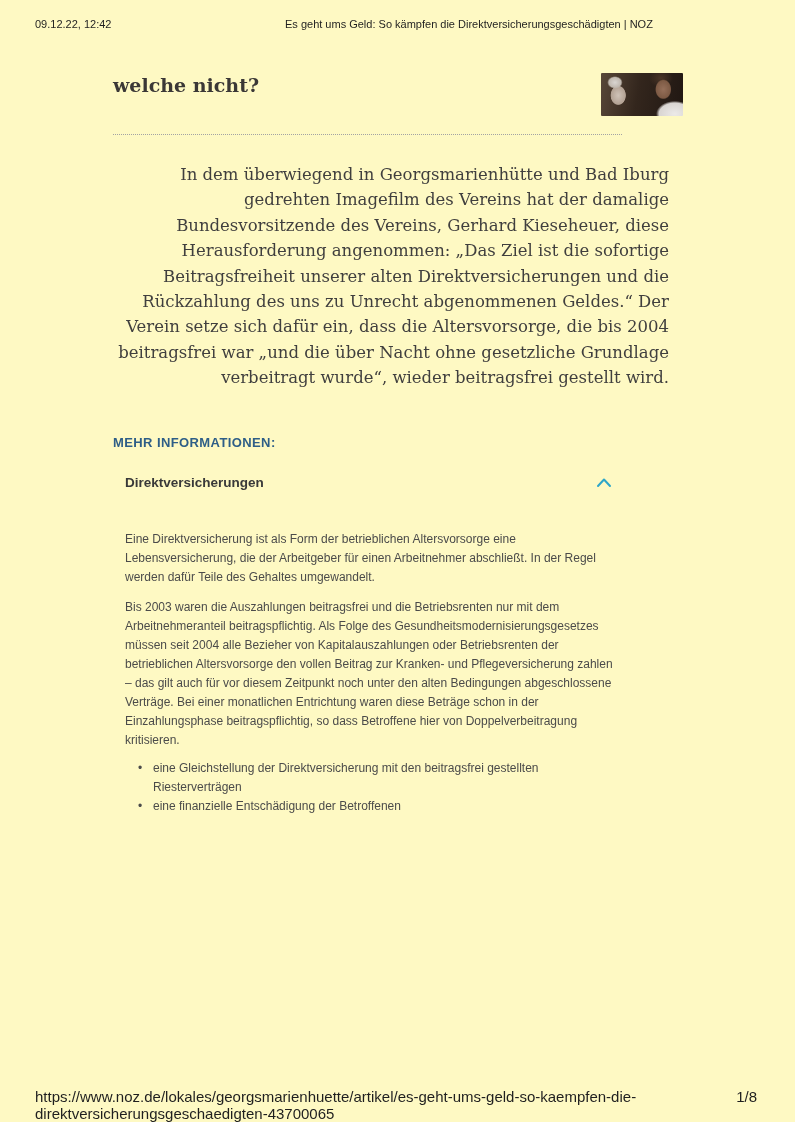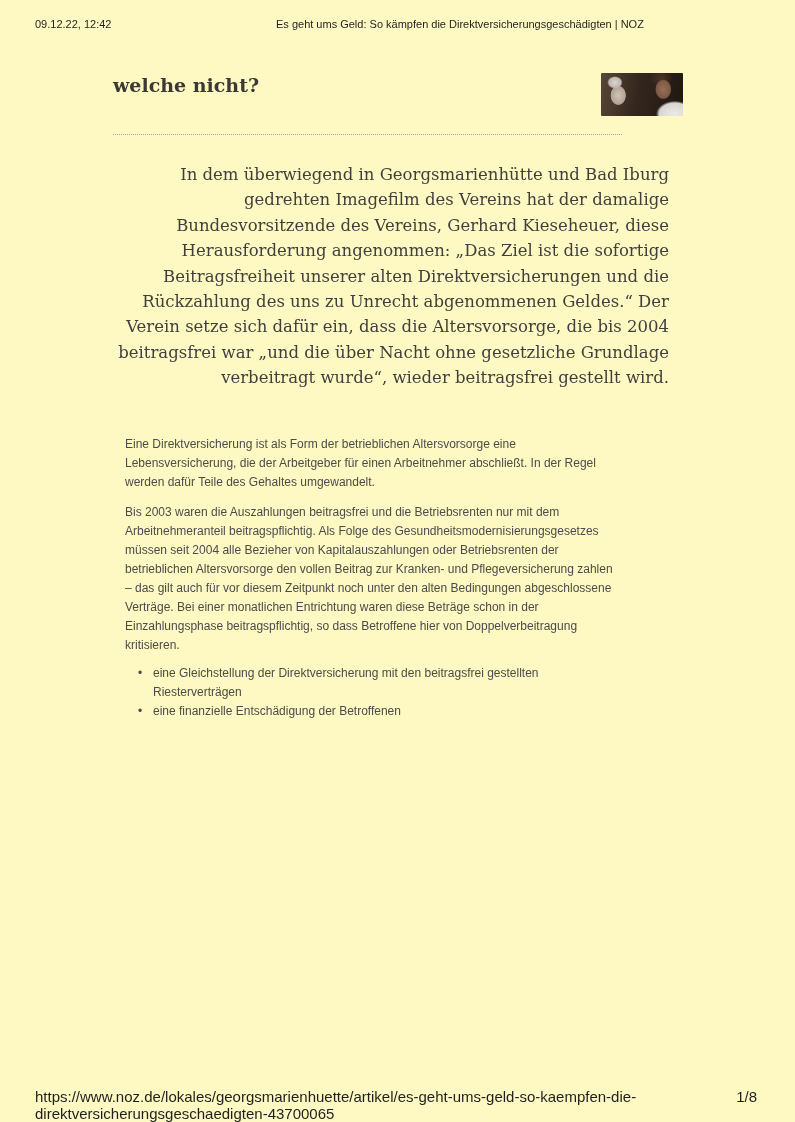--- a/index.html
+++ b/index.html
@@ -15,21 +15,21 @@
 
   
   .print-header {
     position: absolute;
     top: 18px; left: 0; right: 0;
     height: 14px;
     font-size: 11px;
     color: #1f1f1f;
   }
   .ph-date { position: absolute; left: 35px; top: 0; }
-  .ph-title { position: absolute; left: 276px; top: 0; white-space: nowrap; }
+  .ph-title { position: absolute; left: 285px; top: 0; white-space: nowrap; }
 
   .print-footer {
     position: absolute;
     top: 1088px; left: 35px; right: 38px;
     display: flex;
     justify-content: space-between;
     font-size: 15px;
     color: #1f1f1f;
   }
 
@@ -149,22 +149,31 @@
     <div class="article-head">
       <h1 class="headline">welche nicht?</h1>
       <div class="thumb"></div>
     </div>
 
     <hr class="dotted-divider">
 
     <p class="article-body">In dem überwiegend in Georgsmarienhütte und Bad Iburg gedrehten Imagefilm des Vereins hat der damalige Bundesvorsitzende des Vereins, Gerhard Kieseheuer, diese Herausforderung angenommen: „Das Ziel ist die sofortige Beitragsfreiheit unserer alten Direktversicherungen und die Rückzahlung des uns zu Unrecht abgenommenen Geldes.“ Der Verein setze sich dafür ein, dass die Altersvorsorge, die bis 2004 beitragsfrei war „und die über Nacht ohne gesetzliche Grundlage verbeitragt wurde“, wieder beitragsfrei gestellt wird.</p>
 
     <div class="more-info">
+      <div class="mi-label">MEHR INFORMATIONEN:</div>
 
       <div class="accordion">
+        <div class="acc-header">
+          <span class="acc-title">Direktversicherungen</span>
+          <span class="chevron">
+            <svg width="16" height="13" viewBox="0 0 16 13">
+              <polyline points="2,10 8,3.5 14,10" fill="none" stroke="#2ea6c9" stroke-width="2" stroke-linecap="round" stroke-linejoin="round"></polyline>
+            </svg>
+          </span>
+        </div>
 
         <div class="acc-body">
           <p>Eine Direktversicherung ist als Form der betrieblichen Altersvorsorge eine Lebensversicherung, die der Arbeitgeber für einen Arbeitnehmer abschließt. In der Regel werden dafür Teile des Gehaltes umgewandelt.</p>
           <p>Bis 2003 waren die Auszahlungen beitragsfrei und die Betriebsrenten nur mit dem Arbeitnehmeranteil beitragspflichtig. Als Folge des Gesundheitsmodernisierungsgesetzes müssen seit 2004 alle Bezieher von Kapitalauszahlungen oder Betriebsrenten der betrieblichen Altersvorsorge den vollen Beitrag zur Kranken- und Pflegeversicherung zahlen – das gilt auch für vor diesem Zeitpunkt noch unter den alten Bedingungen abgeschlossene Verträge. Bei einer monatlichen Entrichtung waren diese Beträge schon in der Einzahlungsphase beitragspflichtig, so dass Betroffene hier von Doppelverbeitragung kritisieren.</p>
           <ul class="acc-list">
             <li>eine Gleichstellung der Direktversicherung mit den beitragsfrei gestellten Riesterverträgen</li>
             <li>eine finanzielle Entschädigung der Betroffenen</li>
           </ul>
         </div>
       </div>

